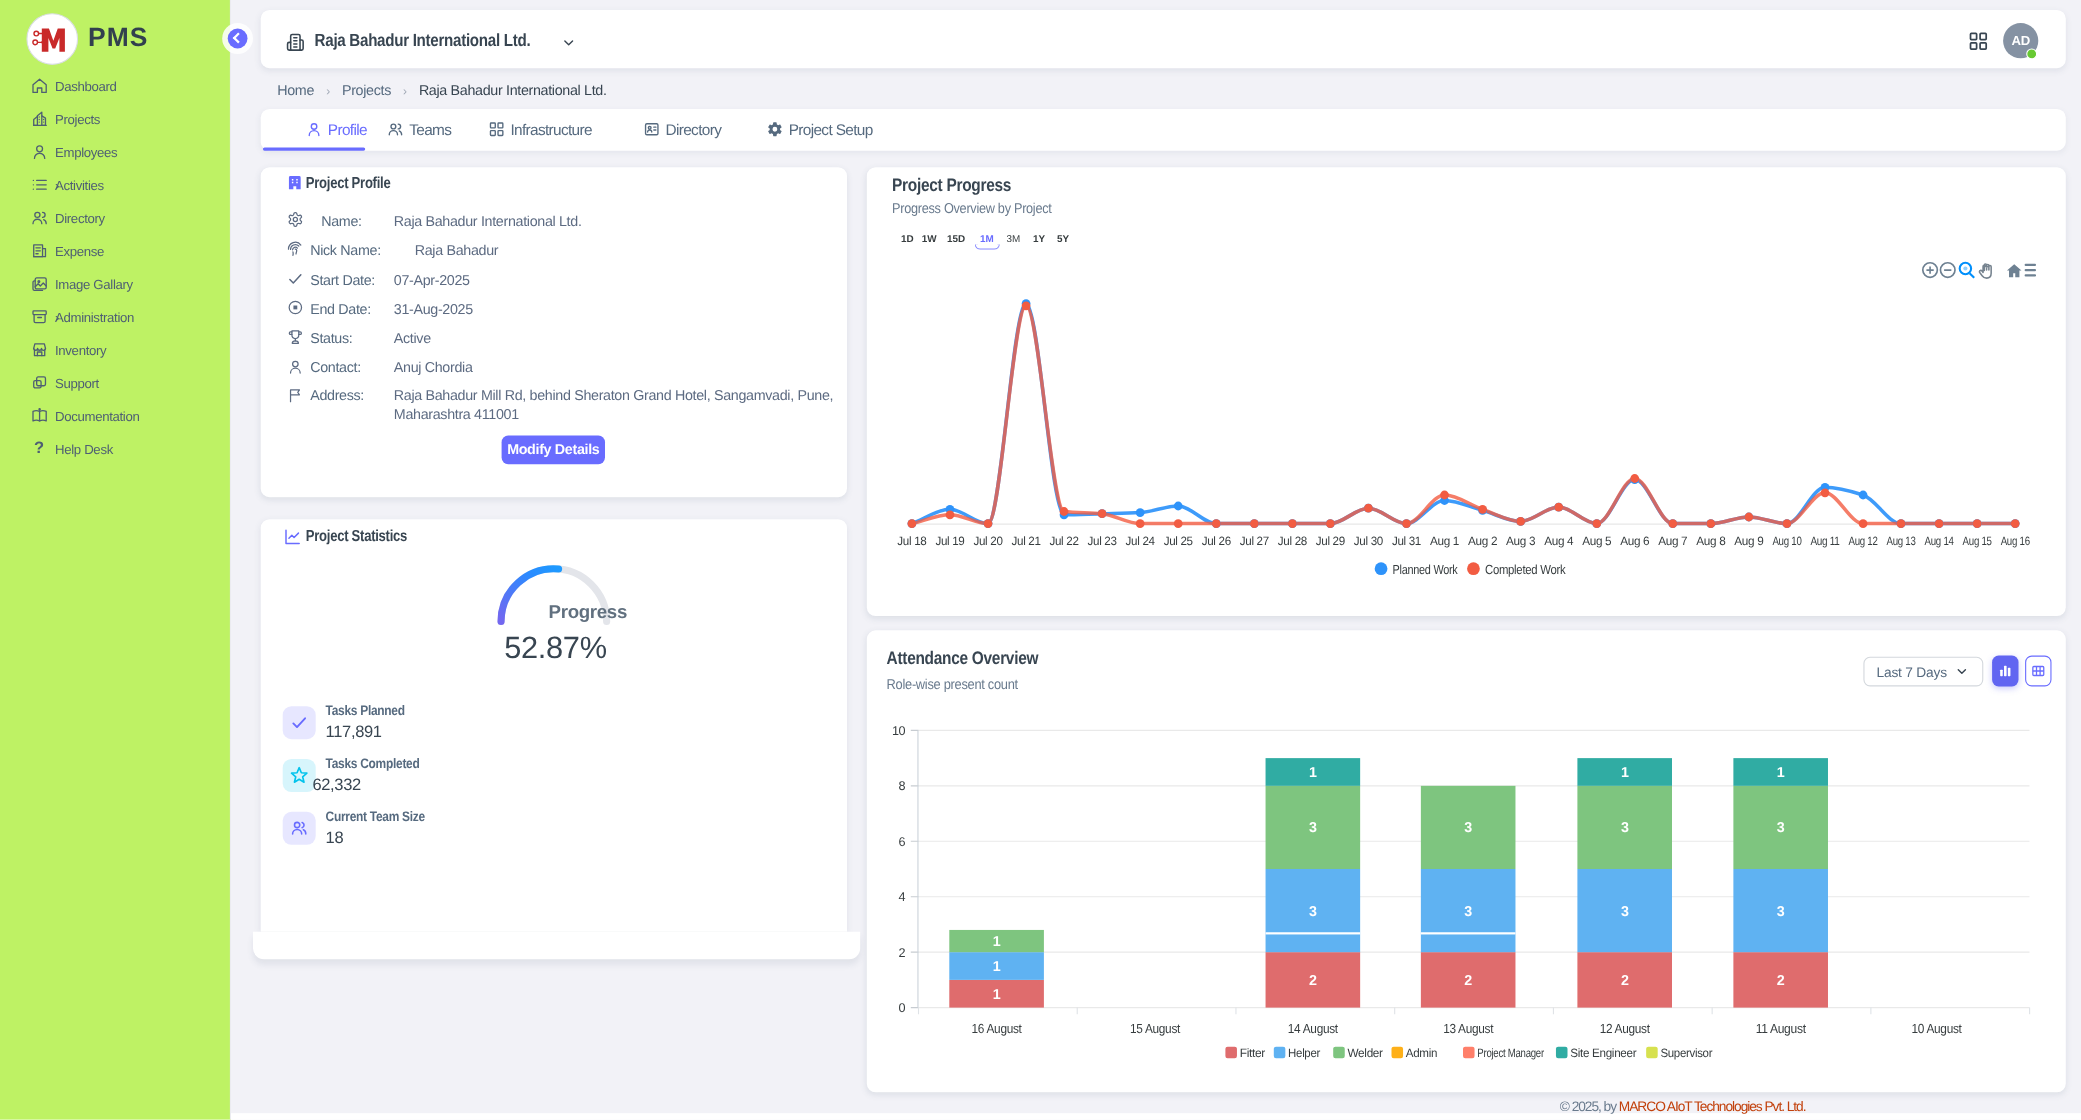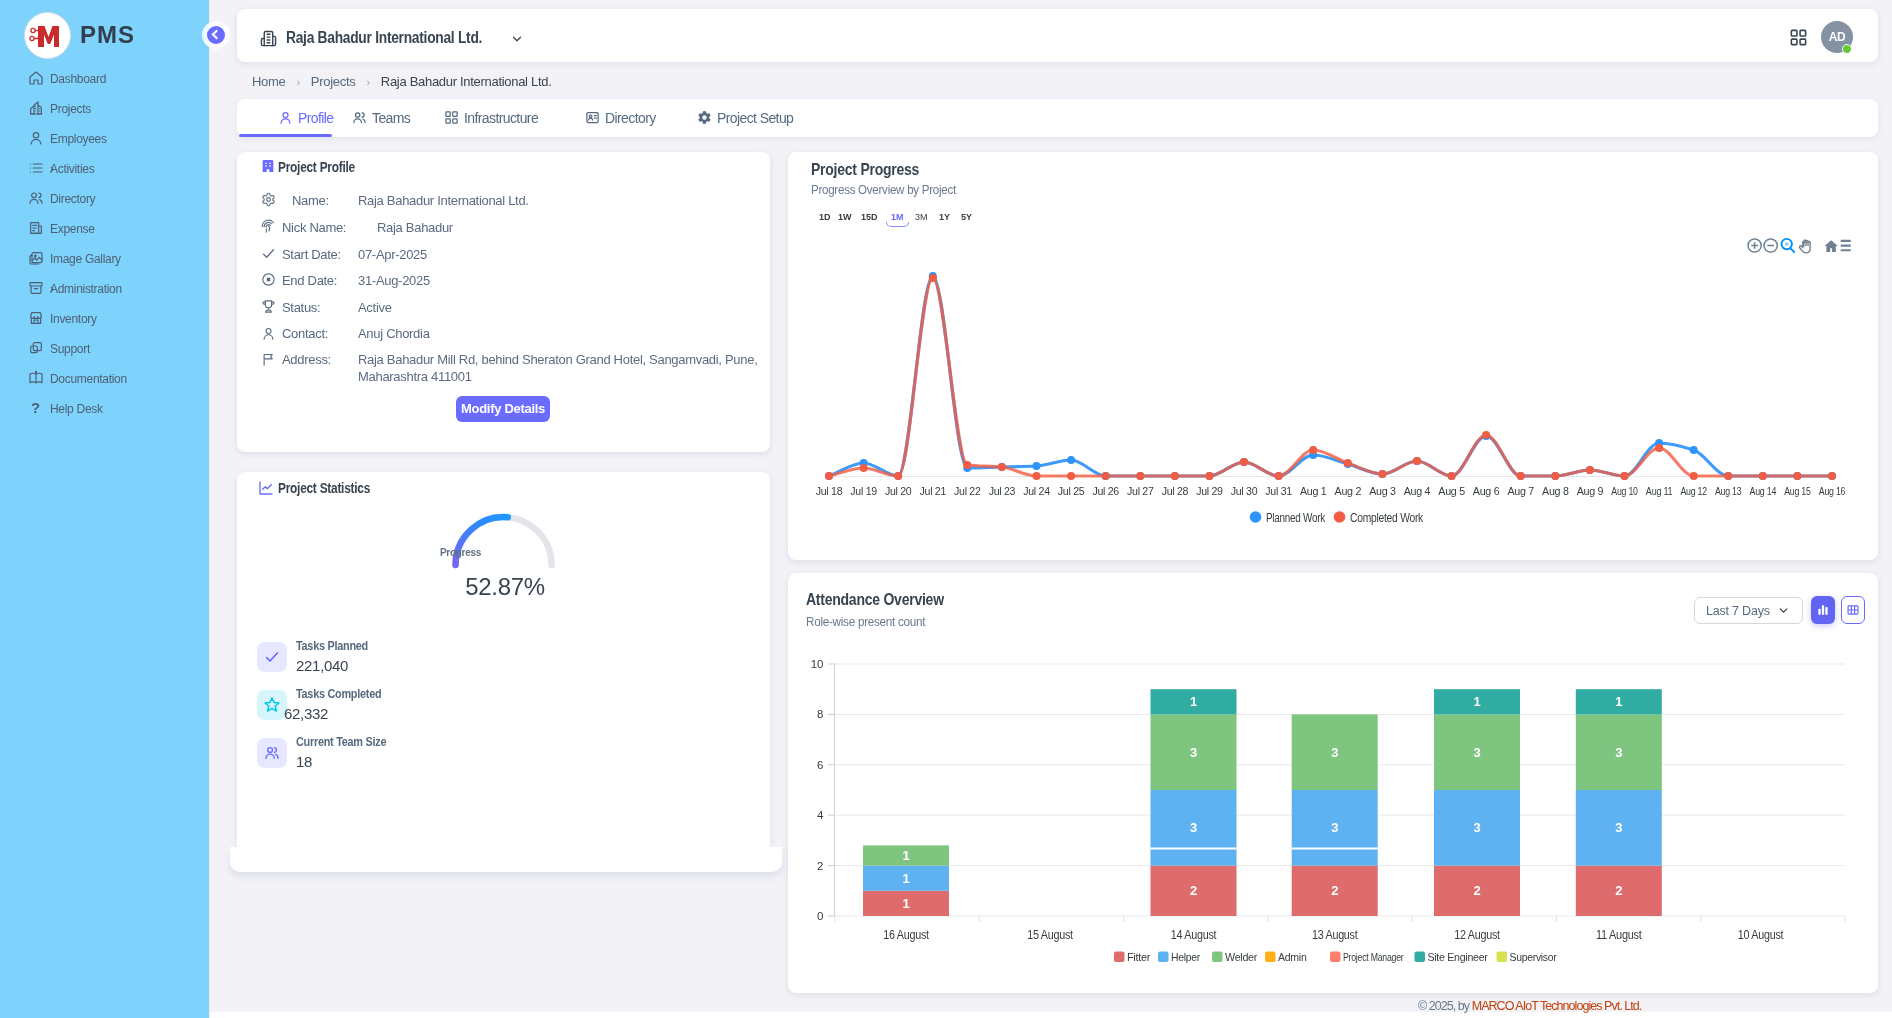--- a/index.html
+++ b/index.html
@@ -1,21 +1,21 @@
 <!DOCTYPE html>
 <html><head>
 <meta charset="utf-8">
 <style>
 *{margin:0;padding:0;box-sizing:border-box}
 html,body{width:1892px;height:1018px;overflow:hidden}
 body{position:relative;background:#fff;font-family:"Liberation Sans",sans-serif;color:#384551;letter-spacing:-0.3px}
 .abs{position:absolute}
 .bg{position:absolute;left:210px;top:0;width:1682px;height:1012px;background:#f2f2f7}
 .card{position:absolute;background:#fff;border-radius:8px;box-shadow:0 2px 6px rgba(67,89,113,.12)}
-.sidebar{position:absolute;left:0;top:0;width:210px;height:1018px;background:#7dd3fc;border-right:1px solid #ebebf0;z-index:5}
+.sidebar{position:absolute;left:0;top:0;width:210px;height:1018px;background:#bef264;border-right:1px solid #ebebf0;z-index:5}
 .logo{position:absolute;left:24px;top:12px;width:47px;height:47px;border-radius:50%;border:1px solid #d9dee3;background:#fff}
 .pms{position:absolute;left:80px;top:21px;font-size:24px;font-weight:bold;color:#32404e;letter-spacing:1px}
 .mi{position:absolute;left:28px;width:160px;height:20px}
 .mi svg{position:absolute;left:0;top:2px}
 .mi span{position:absolute;left:22px;top:4px;font-size:12px;color:#4e5f73;white-space:nowrap}
 .chev{position:absolute;right:8px;top:4px;color:#4e5f73;font-size:12px}
 .collapse-btn{position:absolute;left:207px;top:26px;width:18px;height:18px;border-radius:50%;background:#696cff;z-index:9;box-shadow:0 0 0 5px rgba(255,255,255,.85)}
 .collapse-btn:after{content:"";position:absolute;left:5.5px;top:5px;width:5px;height:5px;border-left:2px solid #fff;border-bottom:2px solid #fff;transform:rotate(45deg)}
 .hdr{position:absolute;left:237px;top:9px;width:1641px;height:53px;background:#fff;border-radius:8px;box-shadow:0 2px 6px rgba(67,89,113,.10)}
 .hdr-title{position:absolute;left:49px;top:20px;font-size:16px;font-weight:bold;color:#384551;transform:scaleX(.86);transform-origin:0 50%;white-space:nowrap}
@@ -276,28 +276,28 @@
 <defs>
       <linearGradient id="gg" x1="0" y1="1" x2="1" y2="0">
         <stop offset="0" stop-color="#7367F0"></stop>
         <stop offset="0.7" stop-color="#2a8bff"></stop>
         <stop offset="1" stop-color="#1e9aff"></stop>
       </linearGradient>
     </defs>
 <path d="M15.5 65 A48 48 0 1 1 111.5 65" fill="none" stroke="#e3e5ea" stroke-width="6.5" stroke-linecap="round"></path>
 <path d="M15.5 65 A48 48 0 0 1 67.8 17.3" fill="none" stroke="url(#gg)" stroke-width="6.5" stroke-linecap="round"></path>
 </svg>
-<div class="abs" style="left:440px;top:547px;width:130px;text-align:left;font-size:10px;font-weight:bold;color:#61707f">Progress</div>
-<div class="abs" style="left:420px;top:573px;width:170px;text-align:center;font-size:24px;color:#384551">52.87%</div>
+<div class="abs" style="left:440px;top:547px;width:130px;text-align:right;font-size:17px;font-weight:bold;color:#61707f">Progress</div>
+<div class="abs" style="left:420px;top:573px;width:170px;text-align:center;font-size:28px;color:#384551">52.87%</div>
 <div class="ibox" style="left:257px;top:642px;background:#e7e7ff"></div>
 <svg class="abs" style="left:264px;top:649px" width="16" height="16" viewBox="0 0 24 24" fill="none" stroke="#696cff" stroke-width="2.6" stroke-linecap="round" stroke-linejoin="round">
     <path d="M4 13l5 5L20 6"></path>
   </svg>
 <div class="statlbl" style="left:296px;top:639px">Tasks Planned</div>
-<div class="statval" style="left:296px;top:657px">221,040</div>
+<div class="statval" style="left:296px;top:657px">117,891</div>
 <div class="ibox" style="left:257px;top:690px;background:#d7f5fc"></div>
 <svg class="abs" style="left:263px;top:696px" width="18" height="18" viewBox="0 0 24 24" fill="none" stroke="#03c3ec" stroke-width="2" stroke-linejoin="round">
     <path d="M12 2.5l2.6 6.2 6.7.5-5.1 4.4 1.6 6.5-5.8-3.5-5.8 3.5 1.6-6.5-5.1-4.4 6.7-.5z"></path>
   </svg>
 <div class="statlbl" style="left:296px;top:687px">Tasks Completed</div>
 <div class="statval" style="left:284px;top:705px">62,332</div>
 <div class="ibox" style="left:257px;top:738px;background:#e7e7ff"></div>
 <svg class="abs" style="left:263px;top:744px" width="18" height="18" viewBox="0 0 24 24" fill="none" stroke="#696cff" stroke-width="1.9" stroke-linecap="round" stroke-linejoin="round">
     <circle cx="9.5" cy="8" r="3.2"></circle>
     <path d="M4 19c0-3 2.5-5.5 5.5-5.5S15 16 15 19"></path>

